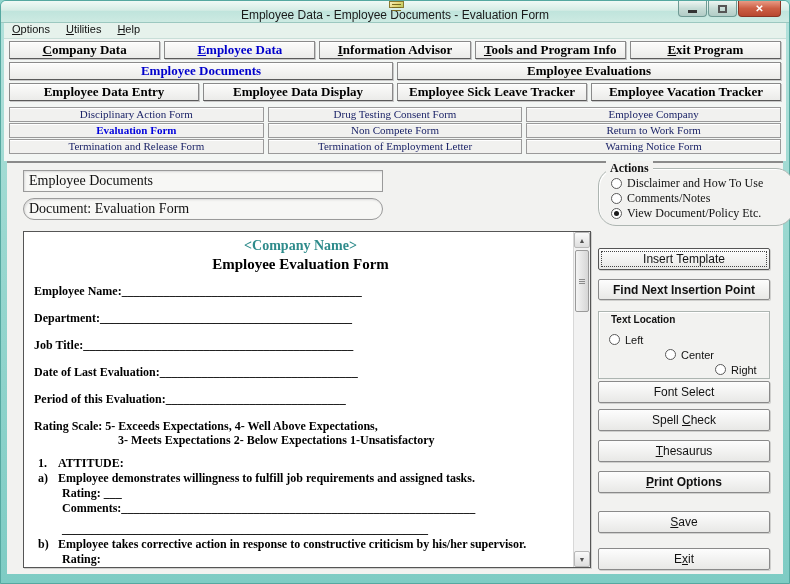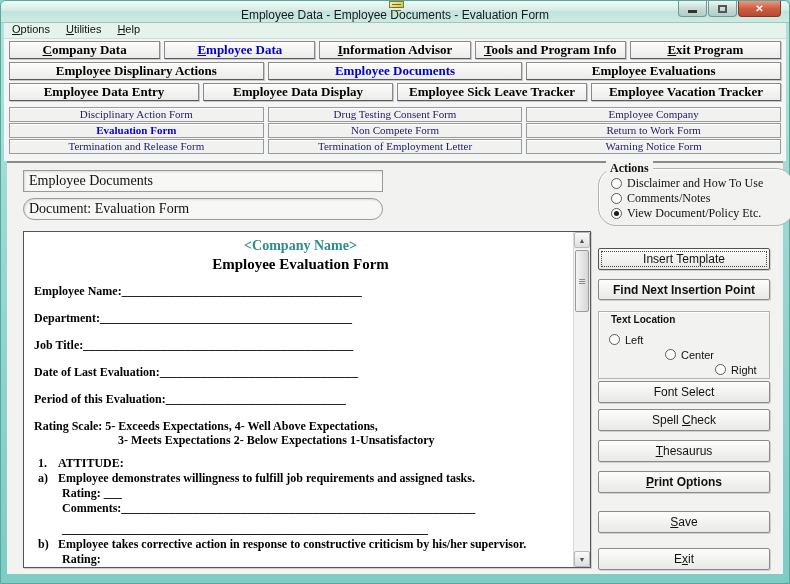--- a/index.html
+++ b/index.html
@@ -123,21 +123,20 @@
 
   <div class="tabs-area">
     <div class="trow row1">
       <div class="tab-btn"><u>C</u>ompany Data</div>
       <div class="tab-btn active"><u>E</u>mployee Data</div>
       <div class="tab-btn"><u>I</u>nformation Advisor</div>
       <div class="tab-btn"><u>T</u>ools and Program Info</div>
       <div class="tab-btn"><u>E</u>xit Program</div>
     </div>
     <div class="trow row2">
-      <div class="tab-btn">Employee Displinary Actions</div>
       <div class="tab-btn active">Employee Documents</div>
       <div class="tab-btn">Employee Evaluations</div>
     </div>
     <div class="trow row3">
       <div class="tab-btn">Employee Data Entry</div>
       <div class="tab-btn">Employee Data Display</div>
       <div class="tab-btn">Employee Sick Leave Tracker</div>
       <div class="tab-btn">Employee Vacation Tracker</div>
     </div>
     <div class="formgrid">

